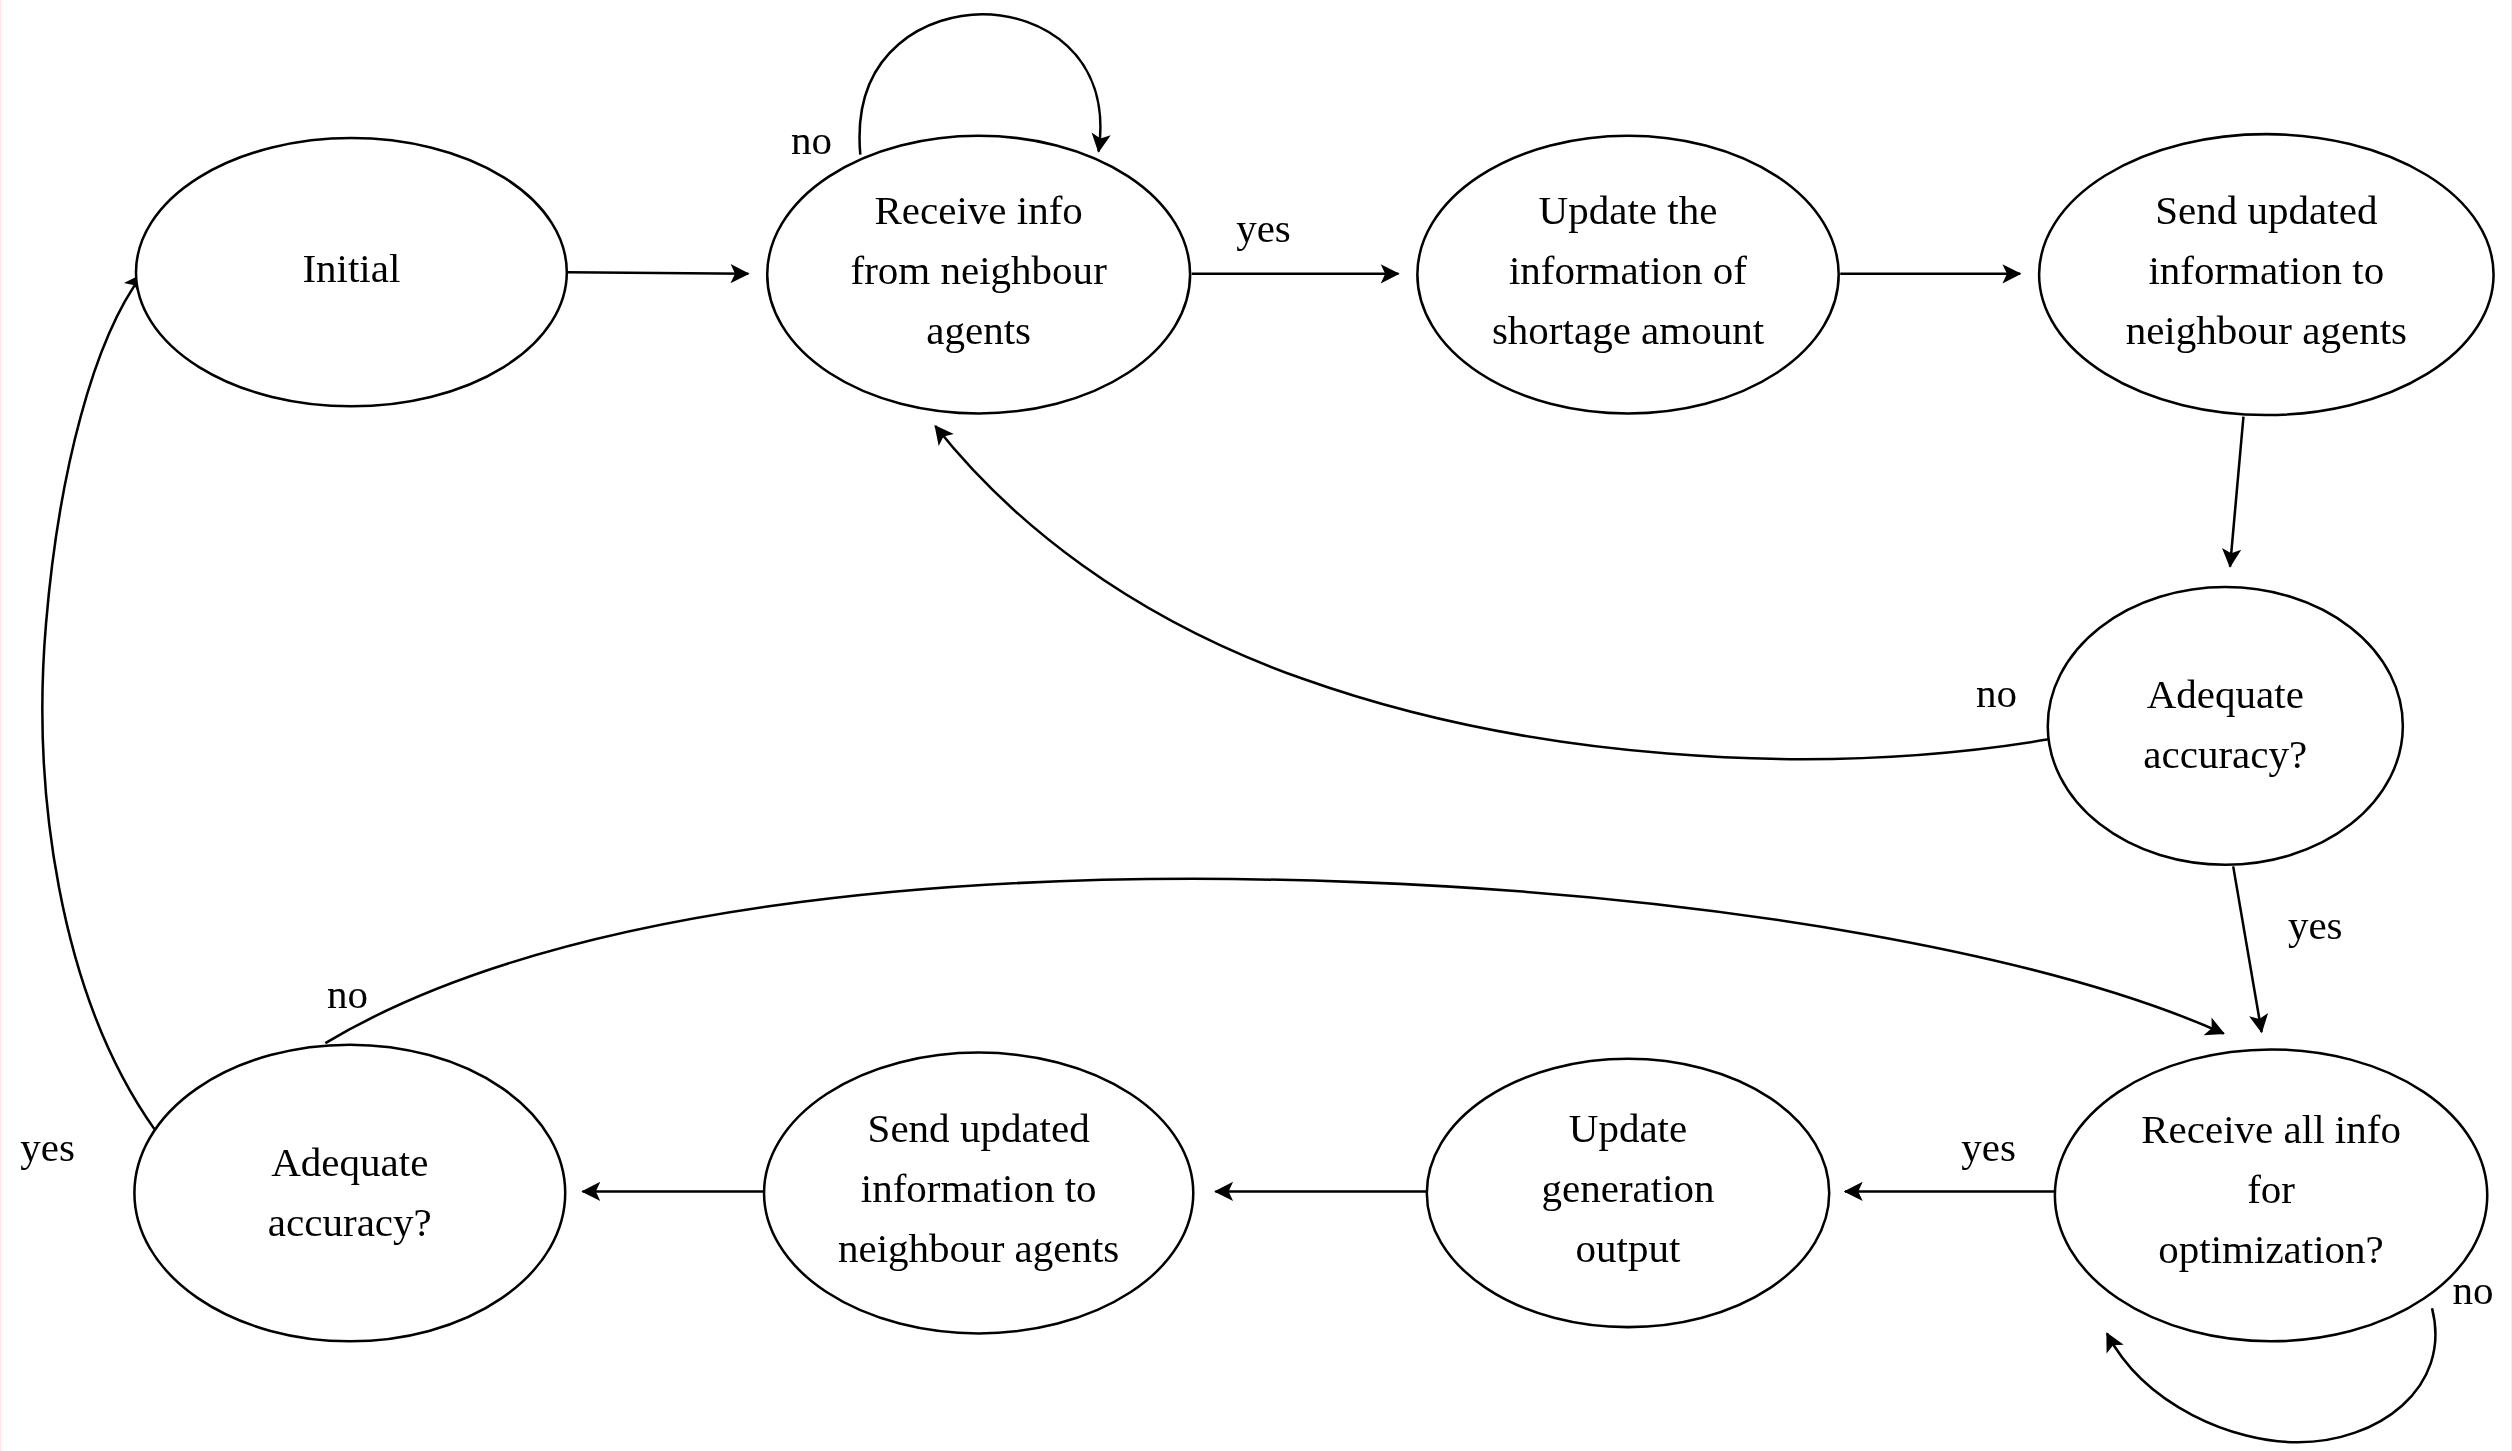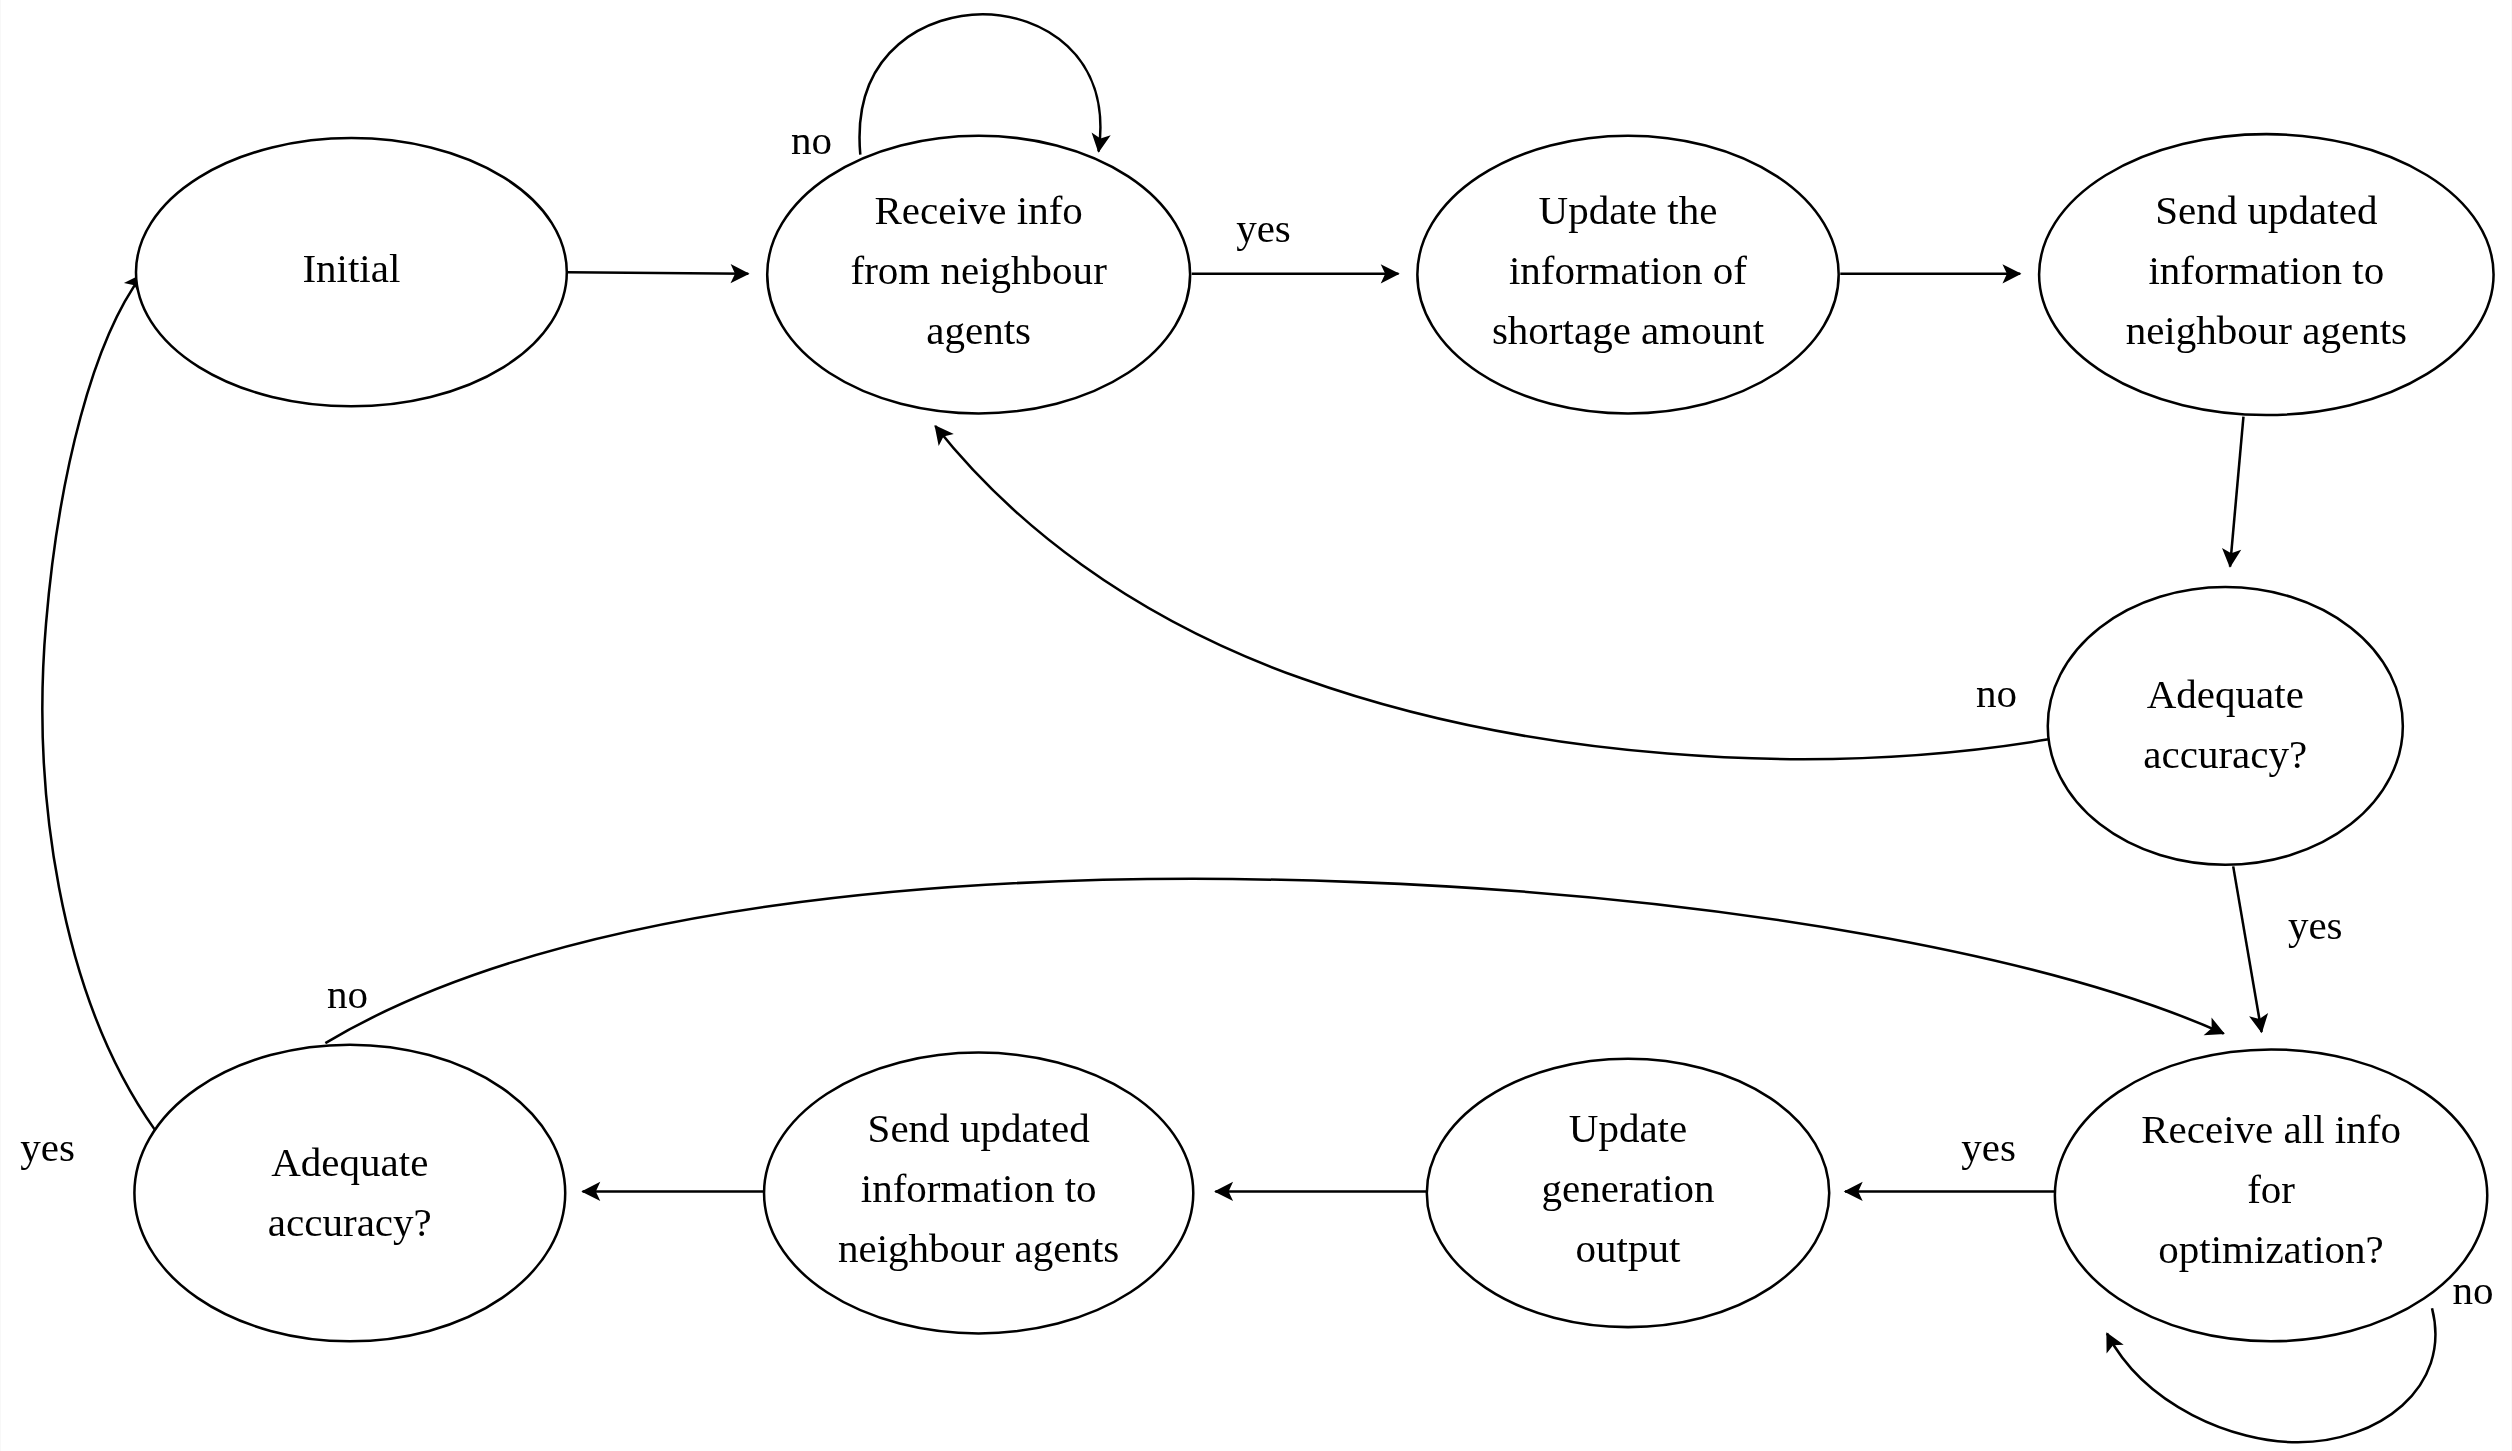--- a/index.html
+++ b/index.html
@@ -8,21 +8,21 @@
     padding: 0;
     background: #ffffff;
   }
   body {
     font-family: "Liberation Serif", "DejaVu Serif", serif;
   }
   #diagram-root {
     position: relative;
     width: 2512px;
     height: 1451px;
-    background: #e5e5e5;
+    background: #fca5a5;
     overflow: hidden;
   }
   svg#flow-svg {
     display: block;
     width: 2512px;
     height: 1451px;
   }
   .node-ellipse {
     fill: #ffffff;
     stroke: #000000;

